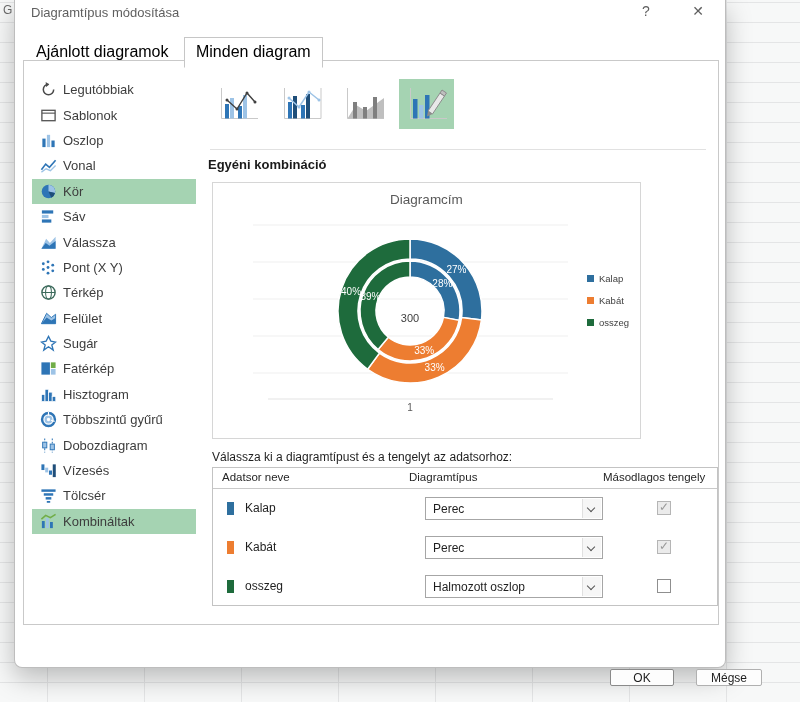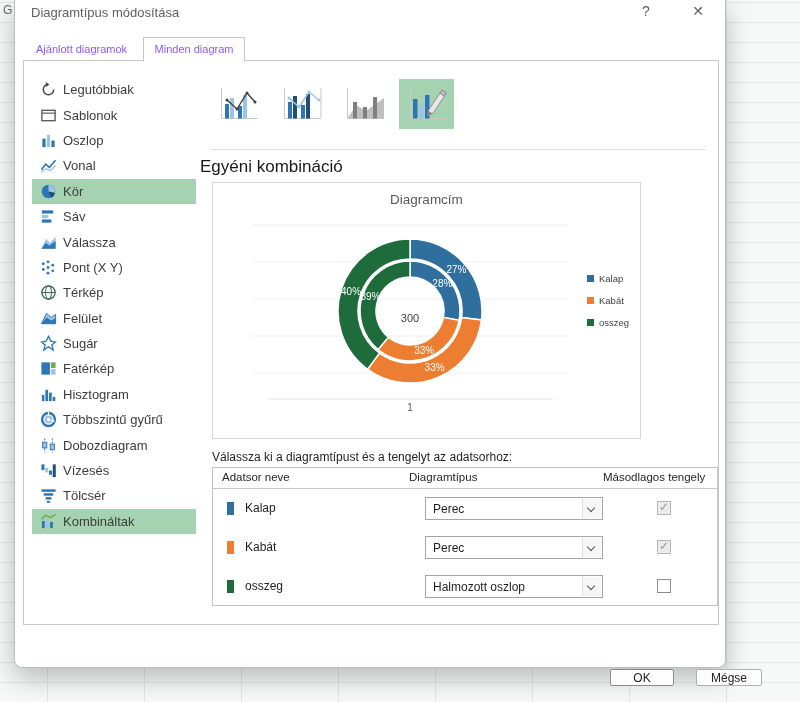--- a/index.html
+++ b/index.html
@@ -16,42 +16,42 @@
 
   
   .dialog { position:absolute; left:14px; top:0; width:712px; height:668px;
     background:#ffffff; border:1px solid #bdbdbd; border-top:none;
     border-radius:0 0 8px 8px; box-shadow:0 10px 26px rgba(0,0,0,.25); }
   .dlg-title { position:absolute; left:16px; top:5px; font-size:13px; color:#5f5f5f; }
   .help-btn { position:absolute; right:70px; top:3px; font-size:14px; color:#5f5f5f; width:18px; text-align:center; cursor:default; }
   .close-btn { position:absolute; right:18px; top:3px; font-size:14px; color:#5f5f5f; width:18px; text-align:center; cursor:default; }
 
   .tabs { position:absolute; left:10px; top:37px; z-index:3; }
-  .tab { display:inline-block; padding:5px 11px 6px; font-size:11px; color:#8b5cf6; background:transparent; }
+  .tab { display:inline-block; padding:5px 11px 6px; font-size:16px; color:#000000; background:transparent; }
   .tab.active { background:#fff; border:1px solid #c6c6c6; border-bottom:1px solid #fff; margin-bottom:-1px; position:relative; z-index:3; }
 
   .frame { position:absolute; left:8px; top:60px; width:696px; height:565px;
     border:1px solid #c9c9c9; background:#fff; }
 
   
   .sidebar { position:absolute; left:8px; top:16px; width:164px; }
   .sb-item { height:25.4px; display:flex; align-items:center; padding-left:8px; font-size:13px; color:#3d3d3d; cursor:default; }
   .sb-item.selected { background:#a5d3b2; }
   .sb-icon { width:23px; display:inline-flex; align-items:center; }
   .sb-icon svg { width:17px; height:17px; }
   .sb-label { margin-left:0; white-space:nowrap; }
 
   
   .thumbs { position:absolute; left:186px; top:18px; display:flex; gap:8px; }
   .thumb { width:55px; height:50px; display:flex; align-items:center; justify-content:center; cursor:default; }
   .thumb.selected { background:#a5d3b2; }
   .thumb svg { width:46px; height:38px; }
 
   .divider { position:absolute; left:186px; right:12px; top:88px; height:1px; background:#e1e1e1; }
-  .heading { position:absolute; left:176px; top:96px; font-size:17px; color:#1a1a1a; }
+  .heading { position:absolute; left:184px; top:96px; font-size:13px; color:#1a1a1a;font-weight:bold; }
 
   
   .preview { position:absolute; left:188px; top:121px; width:429px; height:257px;
     border:1px solid #d6d6d6; background:#fff; }
   .chart-title { position:absolute; top:9px; left:0; width:100%; text-align:center; font-size:13.5px; color:#595959; }
   .donut { position:absolute; left:0; top:0; width:429px; height:257px; }
   .center-label { position:absolute; left:177px; top:129px; width:40px; text-align:center; font-size:11px; color:#404040; }
   .axis-label { position:absolute; left:177px; top:219px; width:40px; text-align:center; font-size:10px; color:#595959; }
   .legend { position:absolute; left:374px; top:90px; }
   .legend-item { display:flex; align-items:center; margin-bottom:11px; }

